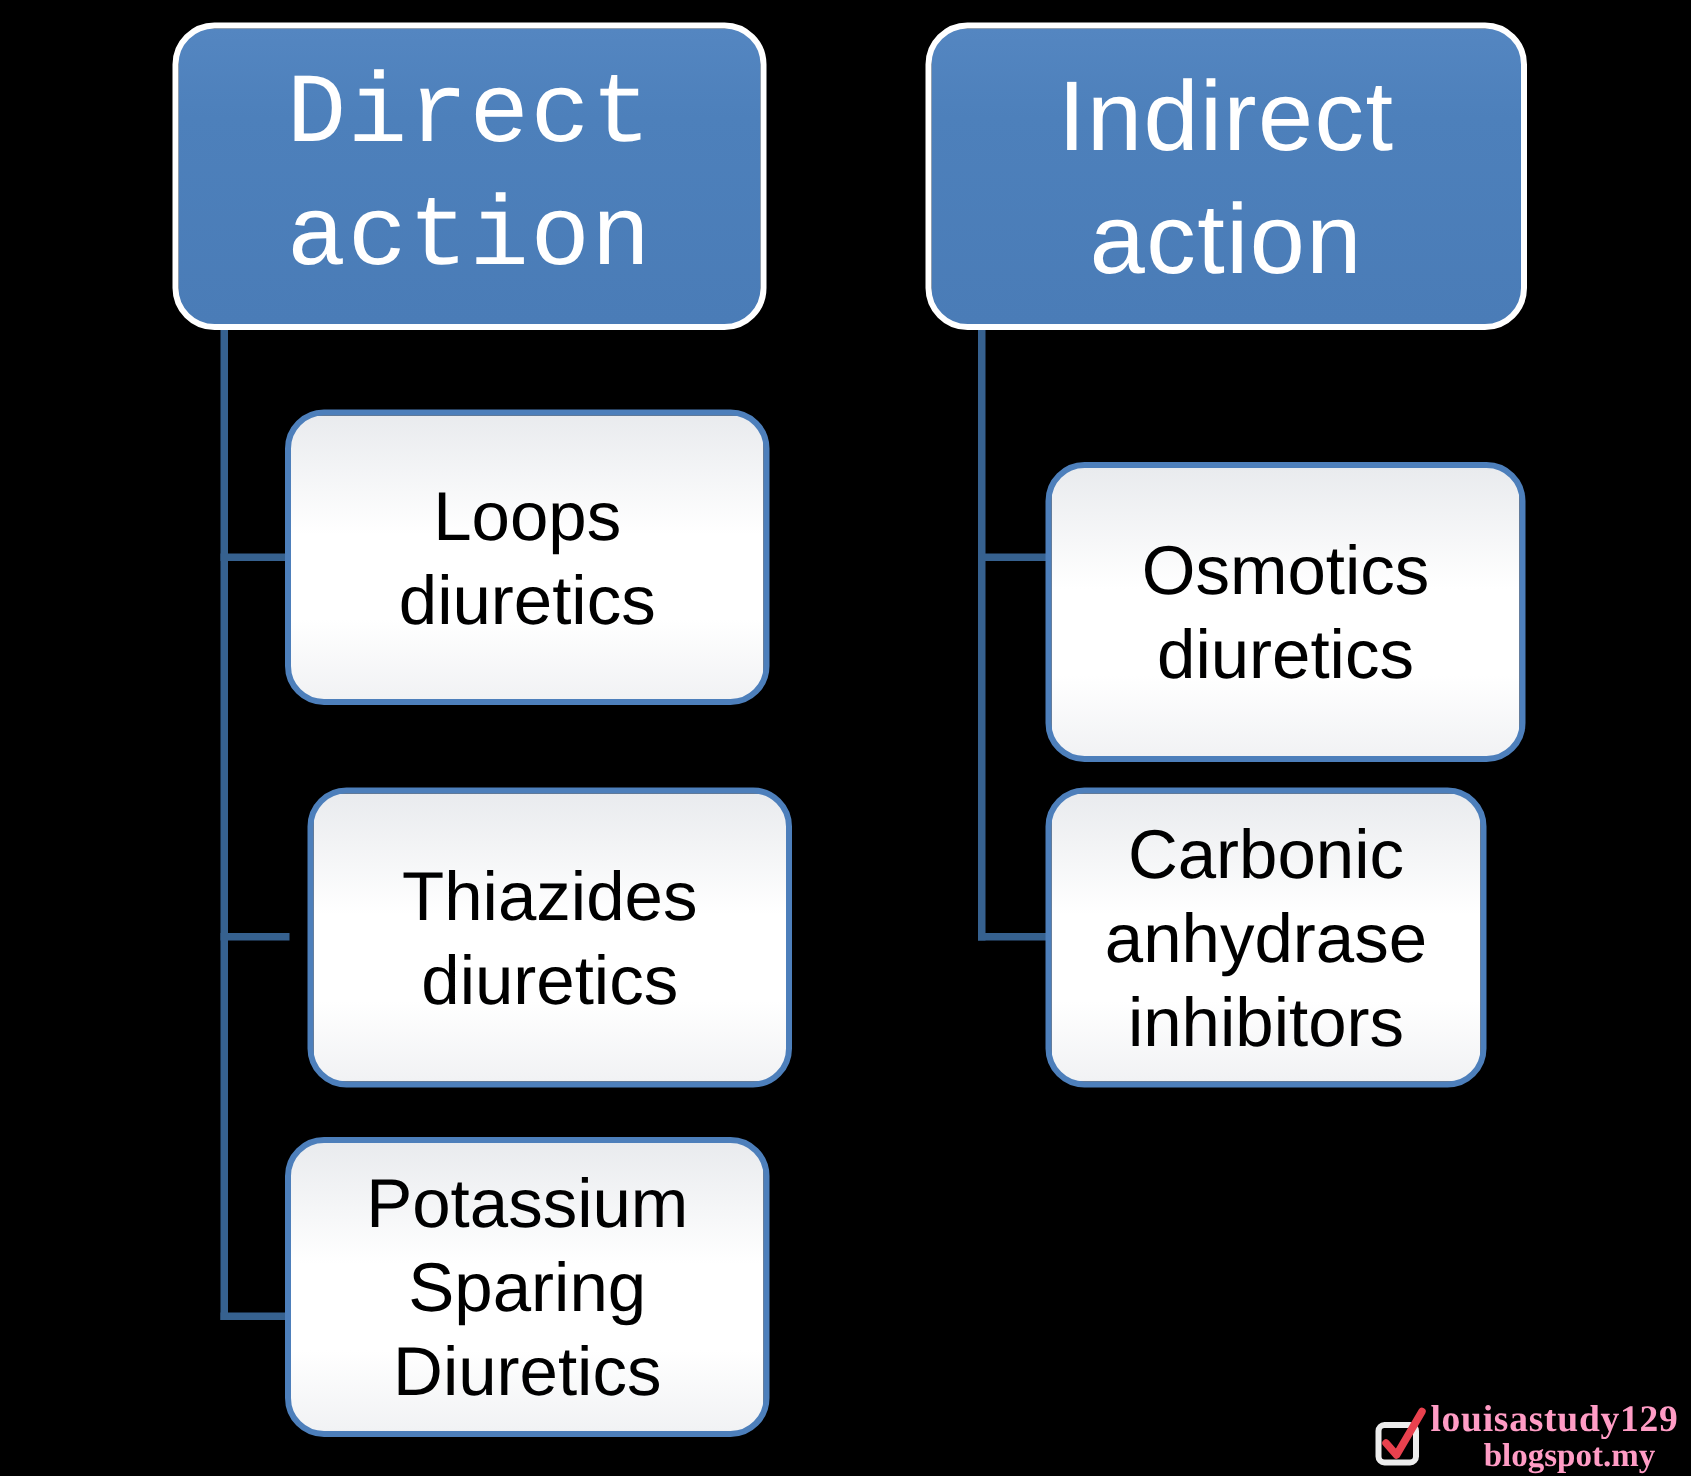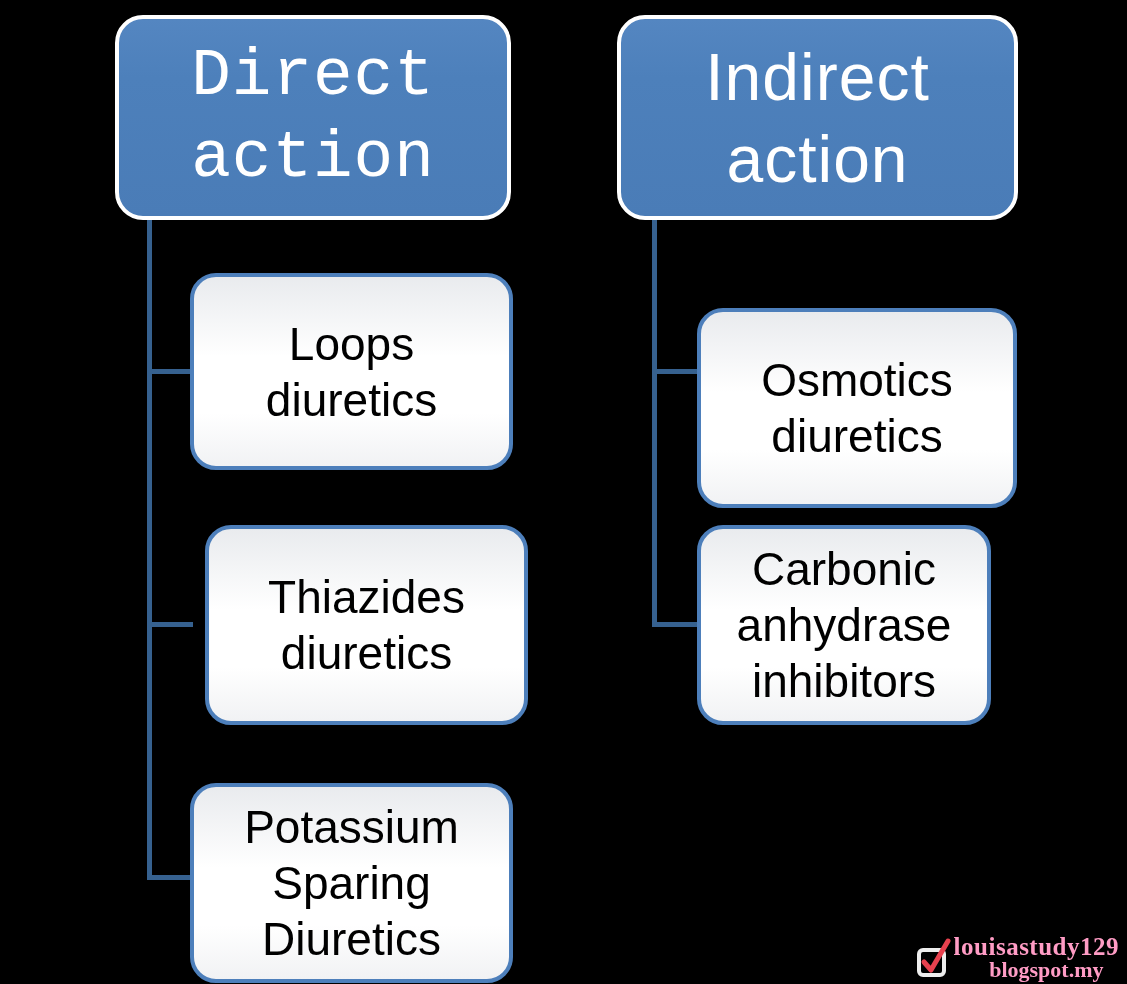--- a/index.html
+++ b/index.html
@@ -61,21 +61,21 @@
     background: linear-gradient(180deg, var(--child-fill-top, #e9ebee) 0%, #ffffff 42%, #ffffff 72%, #f1f2f4 100%);
     border: 4px solid var(--child-border, #4d7fbb);
     border-radius: 26px;
     color: var(--child-text, #000000);
     font-size: 46px;
     line-height: 56px;
     text-align: center;
   }
   .child-l1 { left: 190px; top: 273px; width: 323px; height: 197px; }
   .child-l2 { left: 190px; top: 525px; width: 323px; height: 200px; margin-left: 15px; }
-  .child-l3 { left: 190px; top: 783px; width: 323px; height: 200px; }
+  .child-l3 { left: 190px; top: 758px; width: 323px; height: 200px; }
   .child-r1 { left: 697px; top: 272px; width: 320px; height: 200px; margin-top: 36px; }
   .child-r2 { left: 697px; top: 525px; width: 294px; height: 200px; }
 
   
   .watermark {
     position: absolute;
     right: 8px;
     bottom: 4px;
     display: flex;
     align-items: flex-start;

